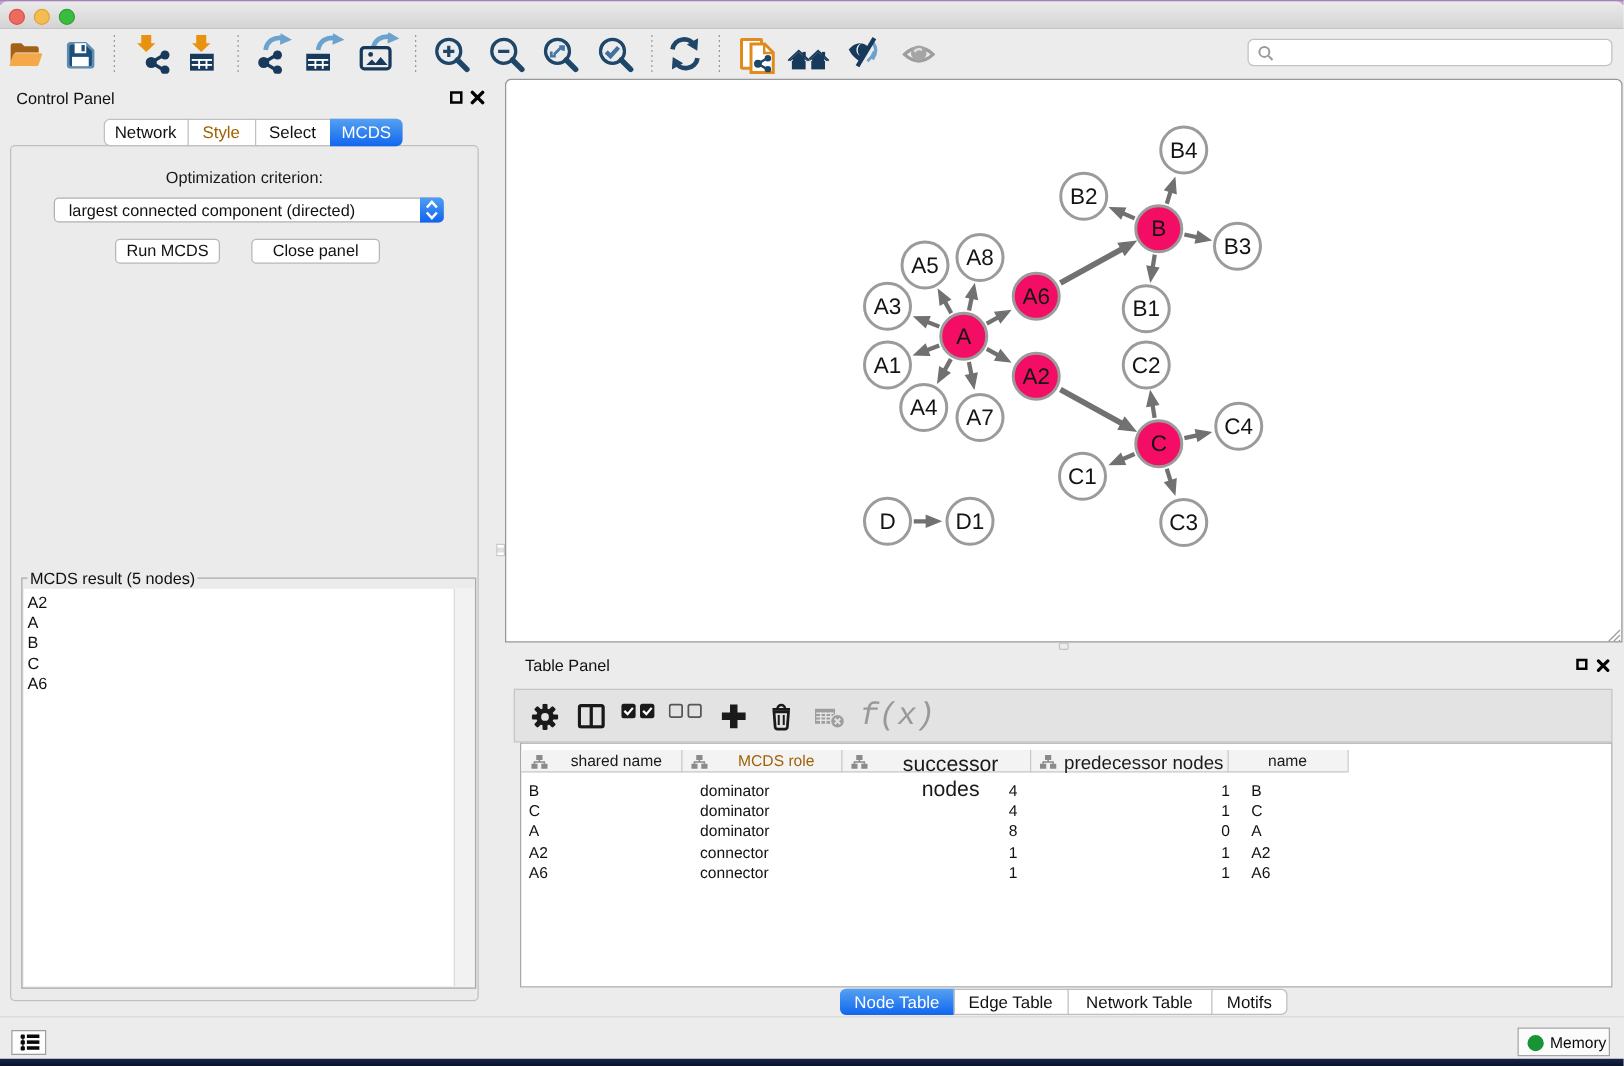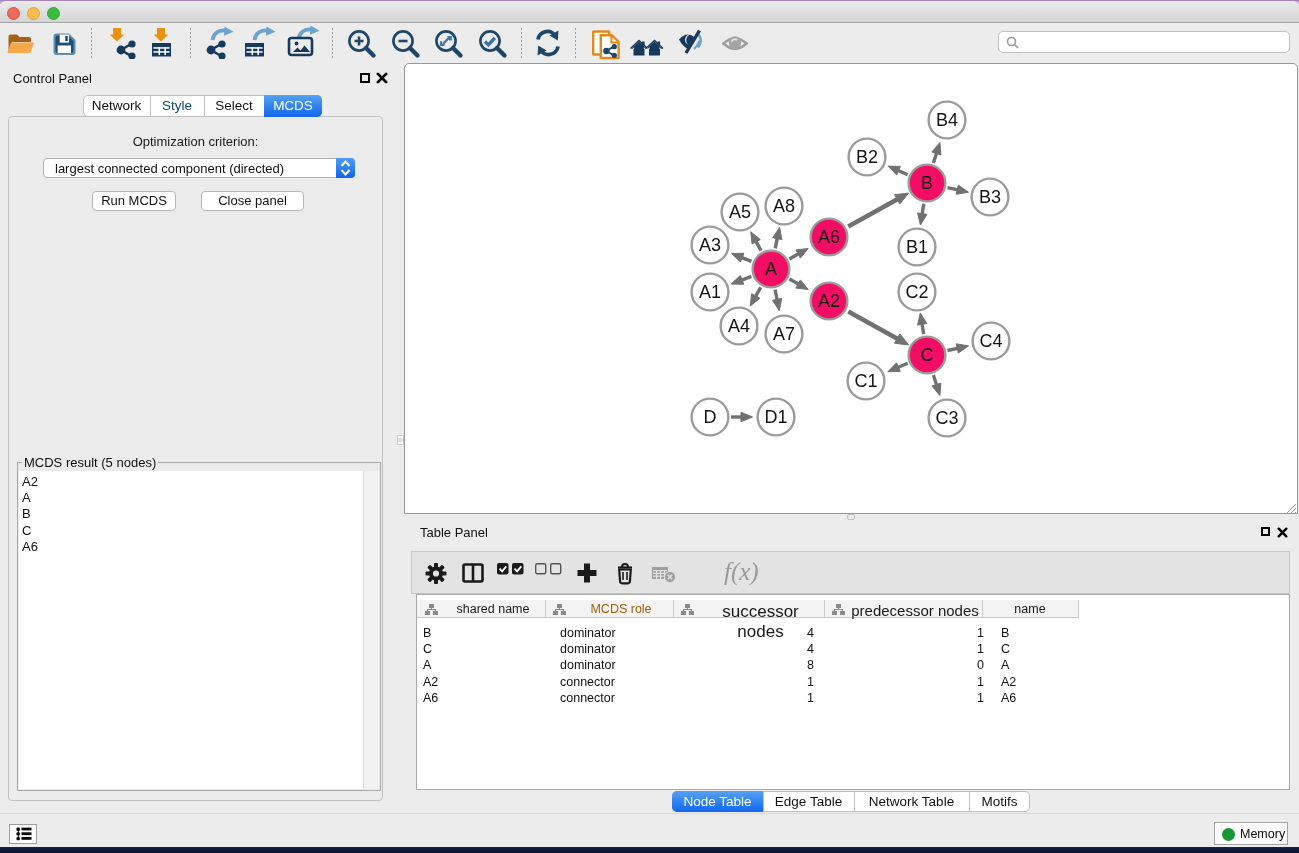--- a/index.html
+++ b/index.html
@@ -169,21 +169,21 @@
     <path d="M2.2 2.2 L11.8 11.8 M11.8 2.2 L2.2 11.8" stroke="#000" stroke-width="3.2" stroke-linecap="round"></path>
   </svg>
 
 <div class="abs" style="left:8px;top:116px;width:375px;height:685px;border:1px solid #c0c0c0;border-radius:4px;background:#ebebeb;"></div>
 
 <div class="abs" style="left:83px;top:95px;width:239px;height:22px;border-radius:5px;background:#fff;border:1px solid #c0c0c0;"></div>
 <div class="abs" style="left:150px;top:95px;width:1px;height:22px;background:#c0c0c0;"></div>
 <div class="abs" style="left:204px;top:95px;width:1px;height:22px;background:#c0c0c0;"></div>
 <div class="abs" style="left:264px;top:95px;width:58px;height:22px;border-radius:0 5px 5px 0;background:linear-gradient(#55a1f2,#1166ee);"></div>
 <div class="abs" style="left:83px;top:98px;width:67px;text-align:center;font-size:13.5px;color:#111;">Network</div>
-<div class="abs" style="left:150px;top:98px;width:54px;text-align:center;font-size:13.5px;color:#0c4a6e;">Style</div>
+<div class="abs" style="left:150px;top:98px;width:54px;text-align:center;font-size:13.5px;color:#a16207;">Style</div>
 <div class="abs" style="left:204px;top:98px;width:60px;text-align:center;font-size:13.5px;color:#111;">Select</div>
 <div class="abs" style="left:264px;top:98px;width:58px;text-align:center;font-size:13.5px;color:#fff;">MCDS</div>
 
 <div class="abs" style="left:9px;top:134px;width:373px;text-align:center;font-size:13px;color:#1a1a1a;">Optimization criterion:</div>
 <div class="abs" style="left:43px;top:158px;width:312px;height:20px;background:#fff;border:1px solid #b1b1b1;border-radius:4px;">
   <div class="abs" style="left:11px;top:2px;font-size:13px;color:#111;">largest connected component (directed)</div>
   <div class="abs" style="right:-1px;top:-1px;width:19px;height:20px;border-radius:0 4px 4px 0;background:linear-gradient(#4f9ef4,#0f64ee);">
     <svg width="19" height="20" viewBox="0 0 19 20">
         <path d="M5.5 8 L9.5 3.5 L13.5 8 M5.5 12 L9.5 16.5 L13.5 12" fill="none" stroke="#fff" stroke-width="2"></path>
       </svg>
@@ -341,21 +341,21 @@
       <rect x="1" y="4" width="16" height="12" fill="#9e9e9e"></rect>
       <rect x="2" y="7.0" width="14" height="1.2" fill="#e3e3e3"></rect>
       <rect x="2" y="9.8" width="14" height="1.2" fill="#e3e3e3"></rect>
       <rect x="2" y="12.6" width="14" height="1.2" fill="#e3e3e3"></rect>
       <rect x="5" y="7" width="1.2" height="9" fill="#e3e3e3"></rect>
       <rect x="9" y="7" width="1.2" height="9" fill="#e3e3e3"></rect>
       <rect x="13" y="7" width="1.2" height="9" fill="#e3e3e3"></rect>
       <circle cx="19" cy="14" r="5.5" fill="#9e9e9e" stroke="#e3e3e3" stroke-width="1"></circle>
       <path d="M16.8 11.8 l4.4 4.4 M21.2 11.8 l-4.4 4.4" stroke="#e3e3e3" stroke-width="1.6"></path>
     </svg>
-<div class="abs" style="left:276px;top:6px;font-family:Liberation Serif, serif;font-style:italic;font-size:25px;color:#999999;margin-left:36px;">f(x)</div>
+<div class="abs" style="left:276px;top:6px;font-family:Liberation Mono, monospace;font-style:italic;font-size:25px;color:#999999;">f(x)</div>
   </div>
 
 <div class="abs" style="left:416px;top:594px;width:874px;height:196px;border:1px solid #a9a9a9;background:#fff;">
   <div class="abs" style="left:0;top:5px;width:661px;height:18px;background:#f3f3f3;border-bottom:1px solid #c9c9c9;">
       <svg class="abs" style="left:8px;top:3px;" width="14" height="13" viewBox="0 0 14 13">
         <g fill="#8a8a8a">
           <rect x="4" y="1" width="5" height="4"></rect>
           <rect x="0" y="8" width="5" height="4"></rect>
           <rect x="8" y="8" width="5" height="4"></rect>
           <path d="M6.5 5 v2 M2.5 8 v-1.5 h8 V8 " stroke="#8a8a8a" stroke-width="1.2" fill="none"></path>

